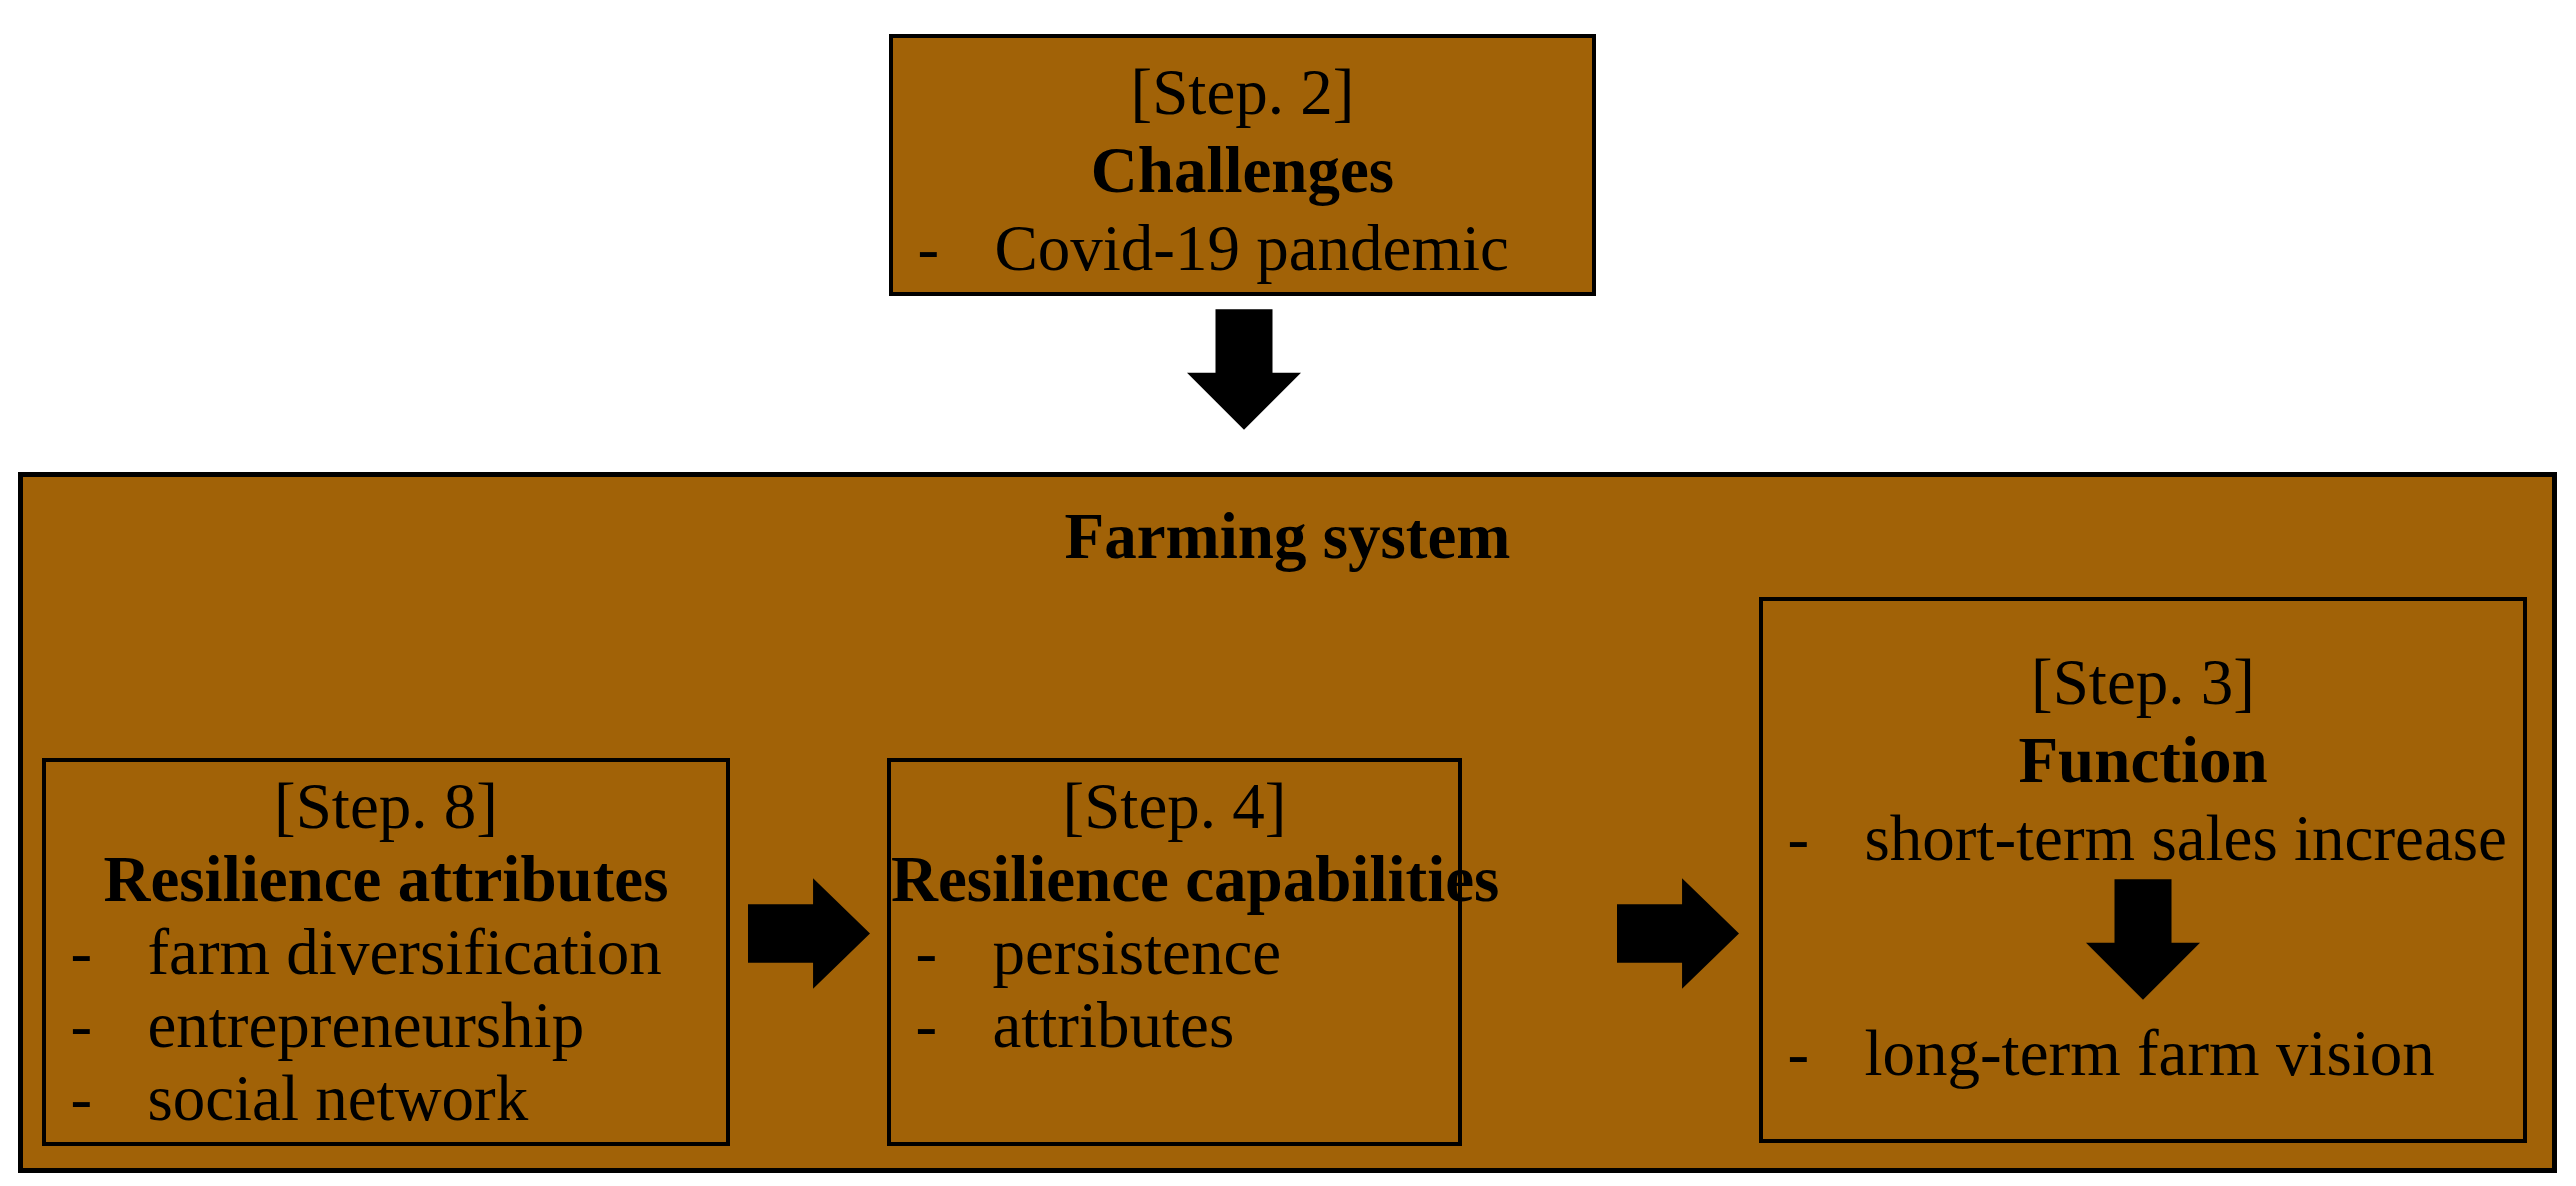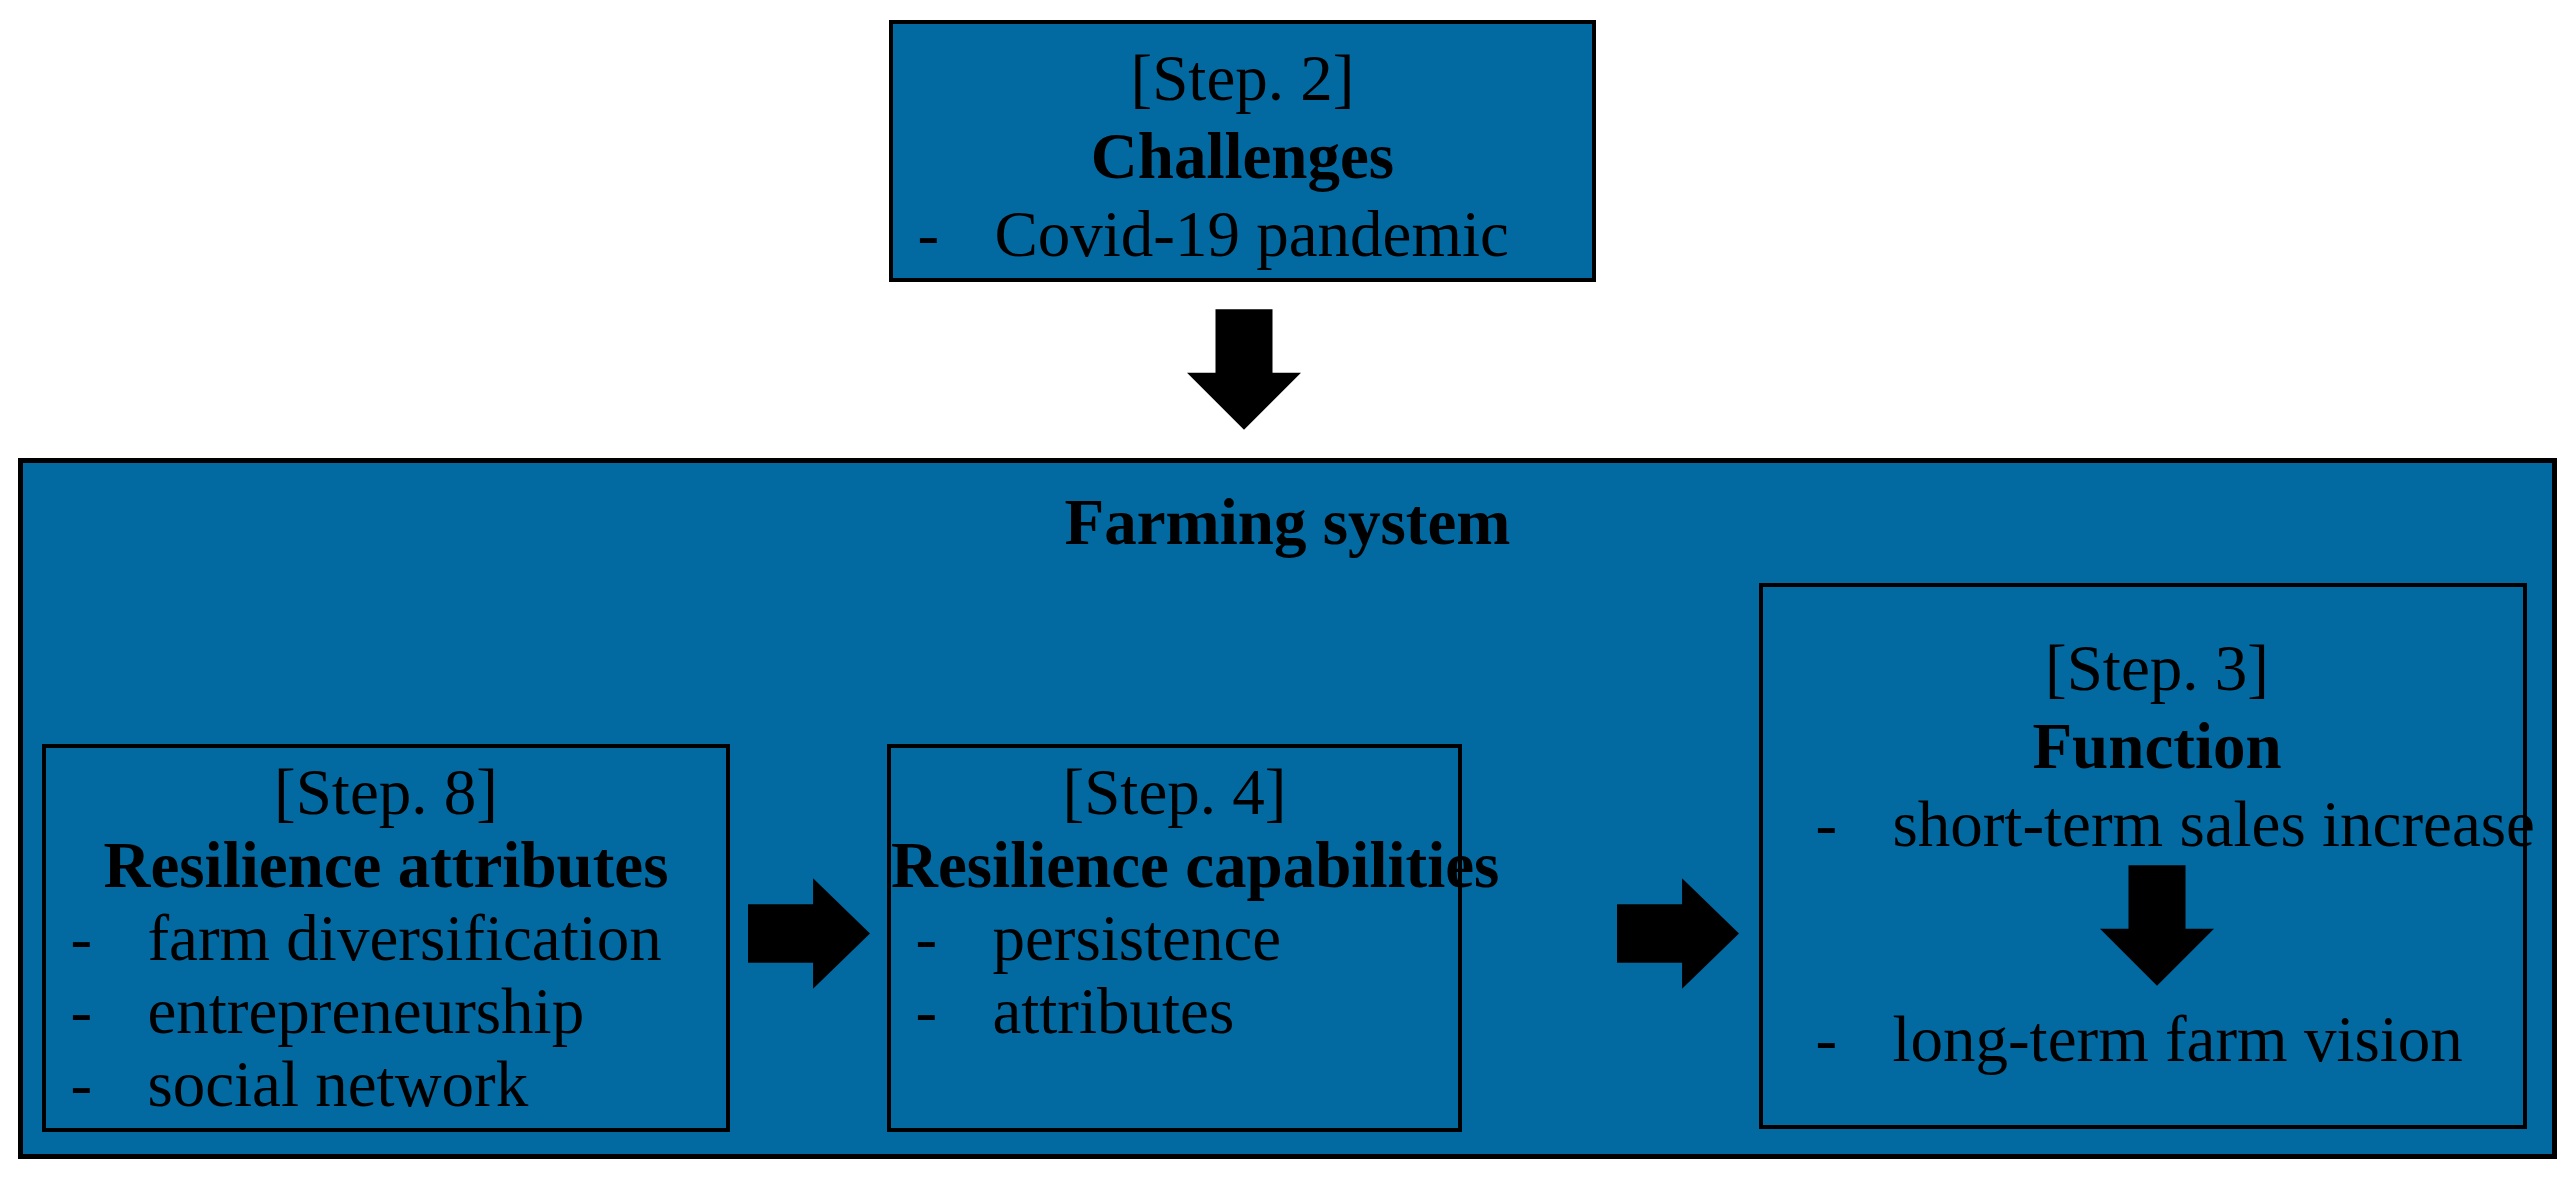--- a/index.html
+++ b/index.html
@@ -12,21 +12,22 @@
     height: 1187px;
     position: relative;
     font-family: "Liberation Serif", "DejaVu Serif", serif;
     color: #000000;
     overflow: hidden;
   }
   .box {
     position: absolute;
     box-sizing: border-box;
     border: 4.9px solid #000000;
-    background: #0369a1;
+    background: #a16207;
+    margin-top: 14px;
   }
   .outer-box {
     border-width: 5.7px;
   }
   .line {
     font-size: 65px;
     line-height: 78px;
     text-align: center;
     white-space: nowrap;
   }
@@ -129,21 +130,21 @@
       <span>attributes</span>
     </div>
   </div>
 
   <div class="arrow" style="left:1617px; top:878px;">
     <svg width="122" height="111" viewBox="0 0 150 136">
       <polygon points="0,32 80,32 80,0 150,68 80,136 80,104 0,104" fill="#000000"></polygon>
     </svg>
   </div>
 
-  <div class="box pad-function" style="left:1759px; top:583px; width:768px; height:546px;padding-left:28px;">
+  <div class="box pad-function" style="left:1759px; top:583px; width:768px; height:546px;">
     <div class="line">[Step. 3]</div>
     <div class="line bold">Function</div>
     <div class="list-row">
       <span class="marker">-</span>
       <span>short-term sales increase</span>
     </div>
     <div class="arrow-row">
       <svg width="114" height="121" viewBox="0 0 140 148">
         <polygon points="35,0 105,0 105,78 140,78 70,148 0,78 35,78" fill="#000000"></polygon>
       </svg>

